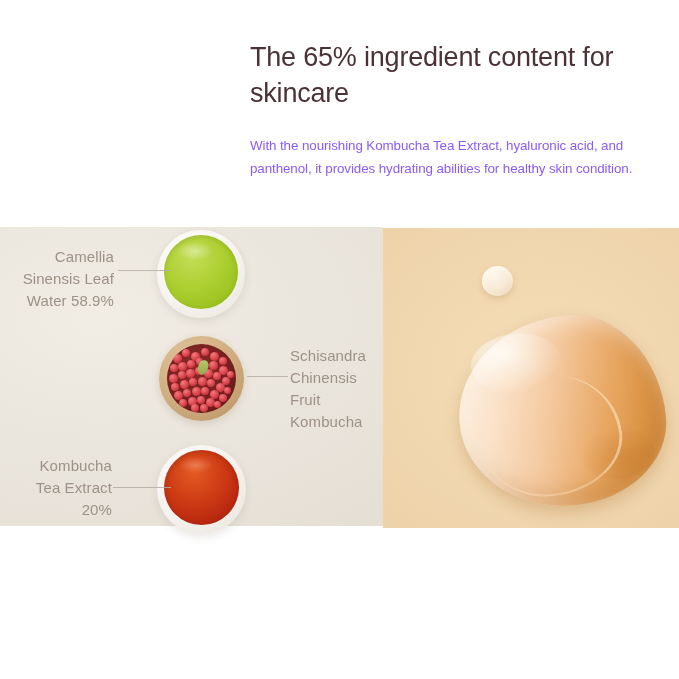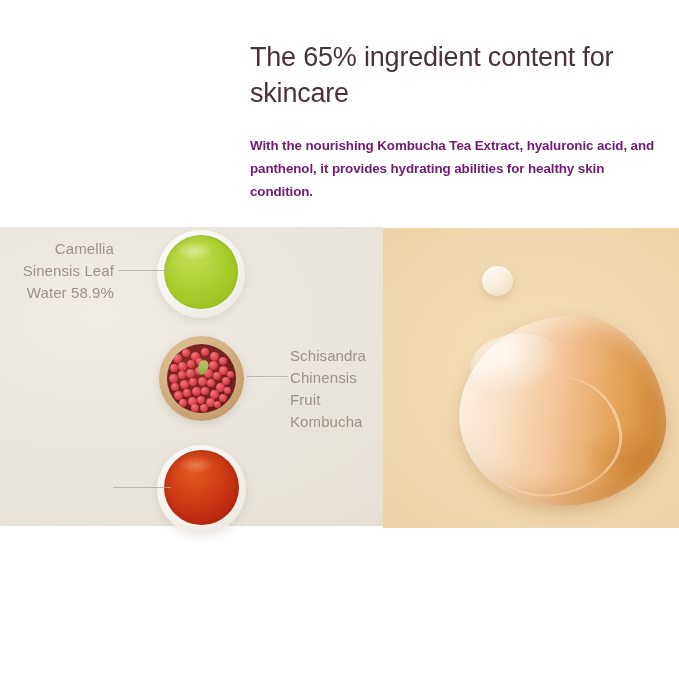--- a/index.html
+++ b/index.html
@@ -35,23 +35,23 @@
     line-height: 1.33;
     font-weight: 400;
     letter-spacing: -0.2px;
     color: #4a3237;
   }
   .subcopy {
     margin: 0;
     padding-top: 22px;
     font-size: 13.4px;
     line-height: 1.72;
-    font-weight: 700;
+    font-weight: 400;
     letter-spacing: -0.1px;
-    color: #701a75;
+    color: #8b5cf6;
     max-width: 424px;
   }
 
   
   .panel-strip {
     position: absolute;
     left: 0;
     top: 227px;
     width: 679px;
     height: 301px;
@@ -85,21 +85,21 @@
     font-size: 15px;
     line-height: 1.46;
     letter-spacing: 0.1px;
     white-space: pre-line;
   }
   .ing-label.right-align { text-align: right; }
   .ing-label.left-align  { text-align: left; }
 
   #label-camellia {
     left: 0px;
-    top: 238px;
+    top: 246px;
     width: 114px;
   }
   #label-schisandra {
     left: 290px;
     top: 345px;
     width: 100px;
   }
   #label-kombucha {
     left: 0px;
     top: 455px;
@@ -375,14 +375,17 @@
   <div class="leader" id="leader-kombucha"></div>
 
   <div class="ing-label right-align" id="label-camellia">Camellia
 Sinensis Leaf
 Water 58.9%</div>
 
   <div class="ing-label left-align" id="label-schisandra">Schisandra
 Chinensis
 Fruit Kombucha</div>
 
+  <div class="ing-label right-align" id="label-kombucha">Kombucha
+Tea Extract
+20%</div>
 
 </div>
 
 </body></html>

